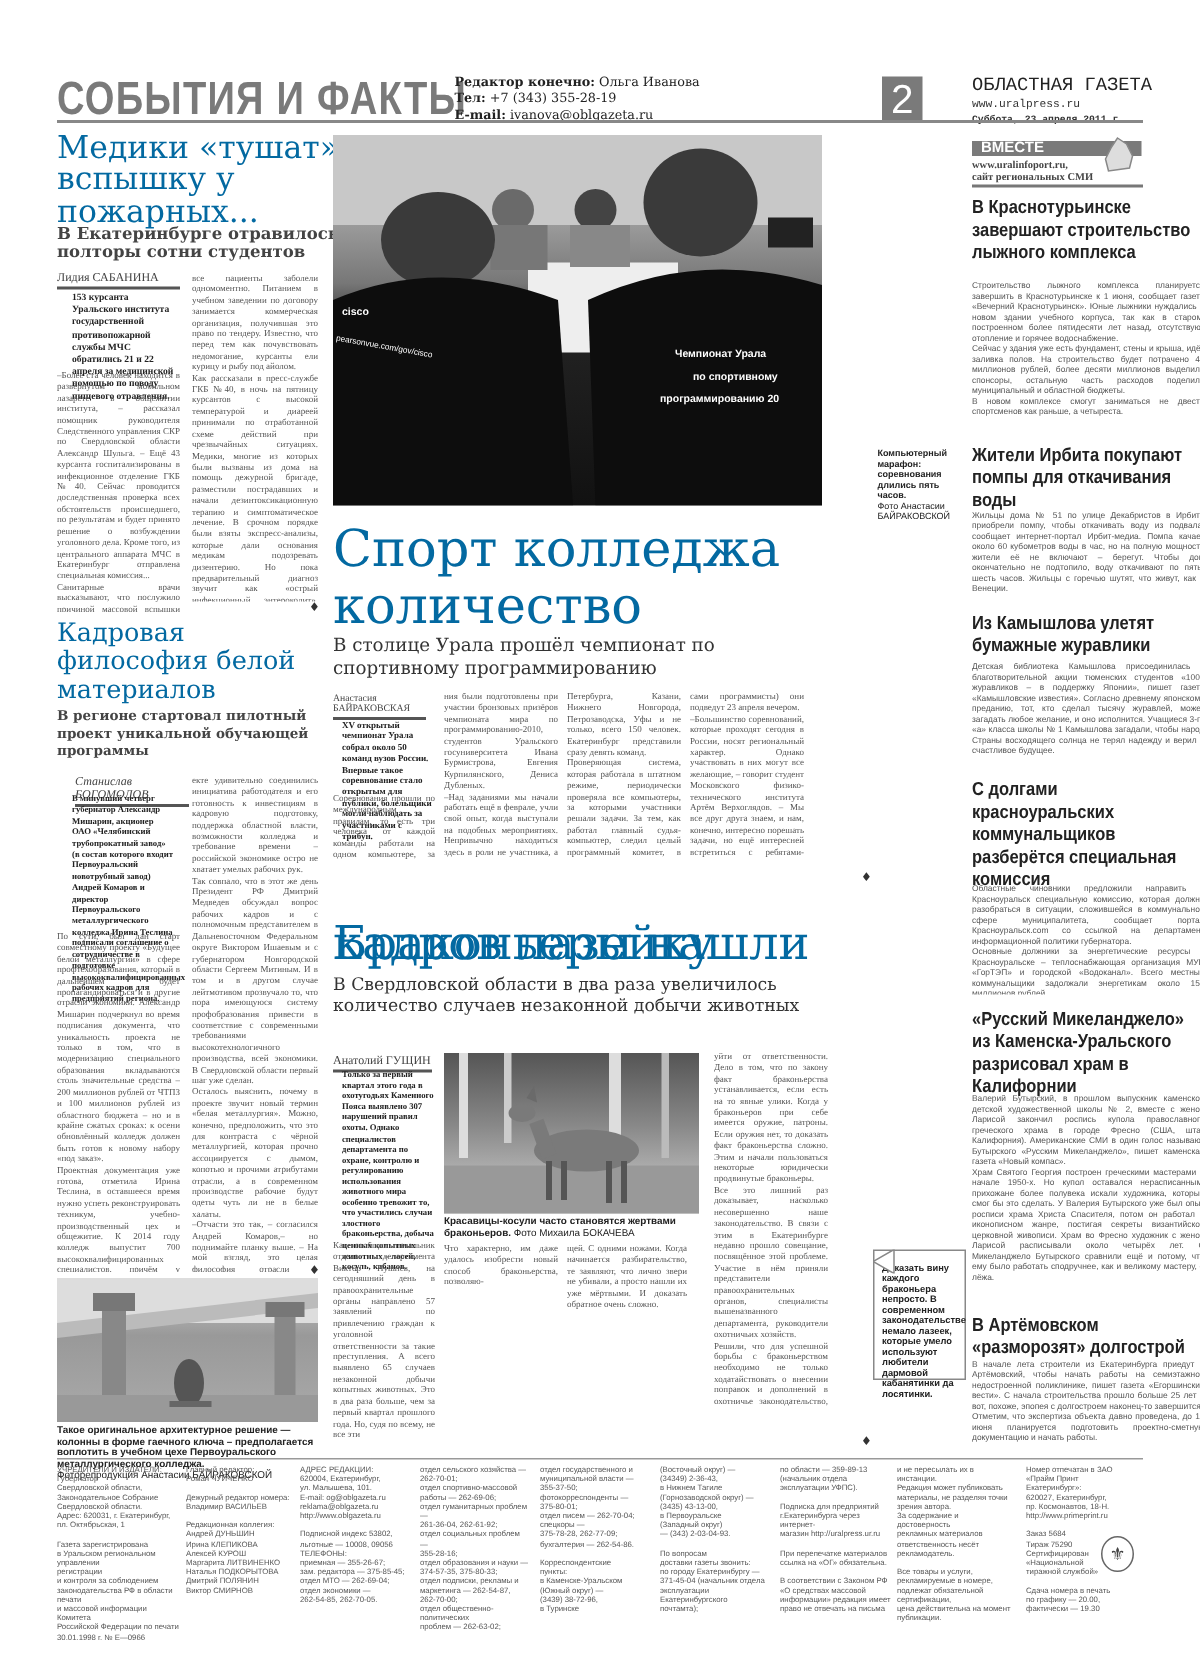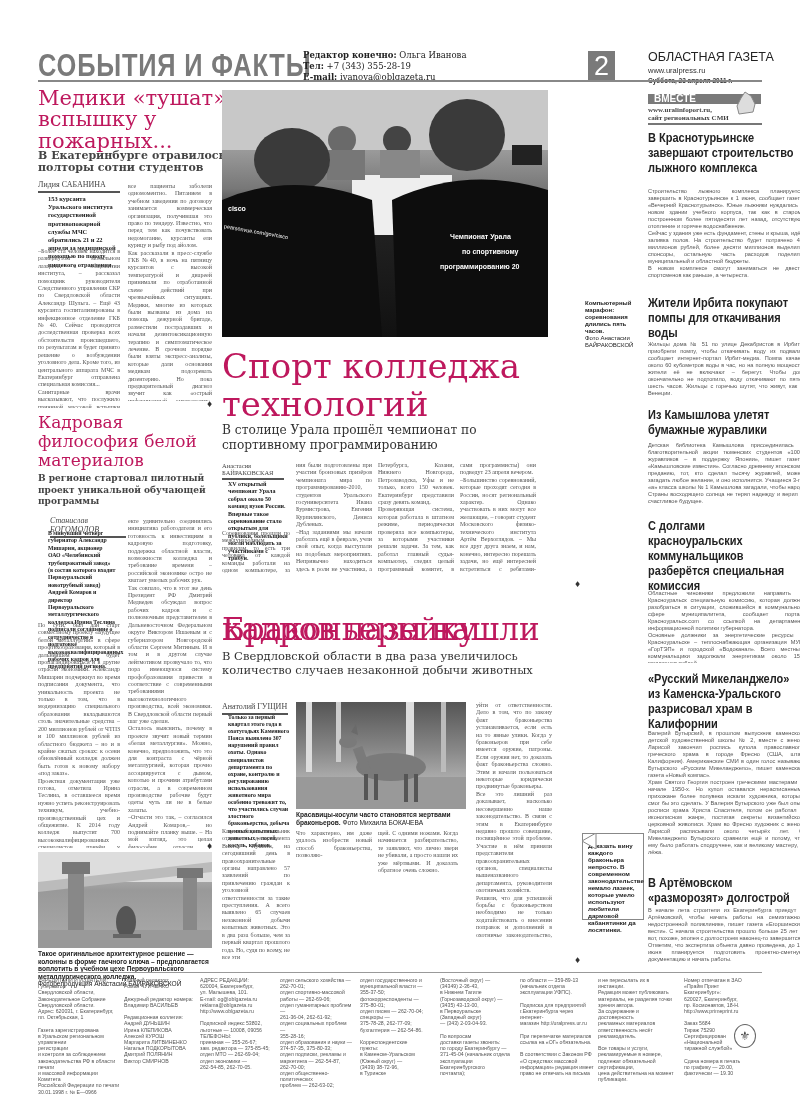--- a/index.html
+++ b/index.html
@@ -2,26 +2,26 @@
 <html><head>
 <meta charset="utf-8">
 <style>
 *{box-sizing:border-box;margin:0;padding:0}
 body{width:800px;height:1108px;background:#fff;position:relative;overflow:hidden;font-family:"DejaVu Serif",serif;color:#222}
 .abs{position:absolute}
 .section-title{left:38px;top:48px;font-family:"Liberation Sans",sans-serif;font-weight:bold;font-size:31px;color:#7a7a7a;letter-spacing:1px;transform:scaleX(0.82);transform-origin:left}
 .editor{left:303px;top:50px;font-size:8.5px;line-height:11px;color:#222}
 .editor b{font-weight:bold}
 .pagenum{left:588px;top:51px;width:27px;height:30px;background:#7a7a7a;color:#fff;font-family:"Liberation Sans",sans-serif;font-size:27px;text-align:center;line-height:30px}
-.paper{left:648px;top:50px;font-family:Liberation Sans, sans-serif}
+.paper{left:648px;top:50px;font-family:Liberation Mono, monospace}
 .paper .n{font-size:12.5px;color:#222}
 .paper .u{font-size:7.5px;color:#333;margin-top:2px}
 .paper .d{font-size:6.5px;font-weight:bold;color:#333;margin-top:2px}
 .topline{left:38px;top:80px;width:724px;height:2px;background:#888}
-.h1{font-family:"DejaVu Serif",serif;color:#be185d;line-height:1.02}
+.h1{font-family:"DejaVu Serif",serif;color:#0369a1;line-height:1.02}
 .h2{font-family:"DejaVu Serif",serif;color:#444;font-weight:bold;line-height:1.1}
 .byline{font-family:"Liberation Serif",serif;font-size:8px;color:#444;border-bottom:2px solid #555;padding-bottom:2px}
 .lead{font-family:"Liberation Serif",serif;font-weight:bold;font-size:6.4px;line-height:8.2px;color:#222}
 .txt{font-family:"Liberation Serif",serif;font-size:6px;line-height:7.4px;color:#555;text-align:justify}
 .photo{background:#666;overflow:hidden}
 .caption{font-family:"Liberation Sans",sans-serif;font-size:7px;line-height:8.5px;color:#222}
 .caption b{font-weight:bold}
 .side-h{font-family:"Liberation Sans",sans-serif;font-weight:bold;font-size:12.5px;line-height:15px;color:#222;transform:scaleX(0.88);transform-origin:left;width:170px}
 .side-t{font-family:"Liberation Sans",sans-serif;font-size:5.6px;line-height:7px;color:#555;width:155px;text-align:justify}
 .vmeste{left:648px;top:94px;width:113px;height:10px;background:#7a7a7a;color:#fff;font-family:"Liberation Sans",sans-serif;font-weight:bold;font-size:10px;line-height:10px;padding-left:6px}
@@ -107,21 +107,21 @@
   <div class="abs" style="left:228px;top:143px;font-family:'Liberation Sans',sans-serif;font-weight:bold;font-size:7px;color:#fff;">Чемпионат Урала</div>
   <div class="abs" style="left:240px;top:158px;font-family:'Liberation Sans',sans-serif;font-weight:bold;font-size:7px;color:#fff;">по спортивному</div>
   <div class="abs" style="left:218px;top:173px;font-family:'Liberation Sans',sans-serif;font-weight:bold;font-size:7px;color:#fff;">программированию 20</div>
 </div>
 <div class="abs caption" style="left:585px;top:300px;width:50px;font-size:6px;line-height:7px;">
   <b>Компьютерный марафон: соревнования длились пять часов.</b><br>
   <span>Фото Анастасии БАЙРАКОВСКОЙ</span>
 </div>
 
 <div class="abs h1" style="left:222px;top:347px;font-size:34px;line-height:38px;">Спорт колледжа</div>
-<div class="abs h1" style="left:222px;top:385px;font-size:34px;line-height:38px;">технологий</div>
+<div class="abs h1" style="left:222px;top:385px;font-size:34px;line-height:38px;">количество</div>
 <div class="abs" style="left:222px;top:423px;width:320px;font-family:'DejaVu Serif',serif;font-size:12.2px;line-height:15px;color:#333;">В столице Урала прошёл чемпионат по спортивному программированию</div>
 <div class="abs byline" style="left:222px;top:462px;width:62px;font-size:6.5px;line-height:7.2px;">Анастасия БАЙРАКОВСКАЯ</div>
 <div class="abs lead" style="left:228px;top:481px;width:62px;font-size:6px;line-height:7.4px;">XV открытый чемпионат Урала собрал около 50 команд вузов России. Впервые такое соревнование стало открытым для публики, болельщики могли наблюдать за участниками с трибун.</div>
 <div class="abs txt" style="left:222px;top:530px;width:68px;height:44px;overflow:hidden;white-space:pre-line;">Соревнования прошли по международным правилам, то есть три человека от каждой команды работали на одном компьютере, за пять часов им нужно было решить десять заданий. Зада-</div>
 <div class="abs txt" style="left:296px;top:462px;width:76px;height:112px;overflow:hidden;white-space:pre-line;">ния были подготовлены при участии бронзовых призёров чемпионата мира по программированию-2010, студентов Уральского госуниверситета Ивана Бурмистрова, Евгения Курпилянского, Дениса Дубленых.
 –Над заданиями мы начали работать ещё в феврале, учли свой опыт, когда выступали на подобных мероприятиях. Непривычно находиться здесь в роли не участника, а организатора, – поделился впечатлениями Евгений.
 Среди участников – команда Московского госуниверситета, студенты из Санкт-</div>
 <div class="abs txt" style="left:378px;top:462px;width:76px;height:112px;overflow:hidden;white-space:pre-line;">Петербурга, Казани, Нижнего Новгорода, Петрозаводска, Уфы и не только, всего 150 человек. Екатеринбург представили сразу девять команд.
 Проверяющая система, которая работала в штатном режиме, периодически проверяла все компьютеры, за которыми участники решали задачи. За тем, как работал главный судья-компьютер, следил целый программный комитет, в составе которого студенты, аспиранты УрГУ, представители крупных IT-компаний. Итоги контеста (так называют соревнования</div>
 <div class="abs txt" style="left:460px;top:462px;width:76px;height:112px;overflow:hidden;white-space:pre-line;">сами программисты) они подведут 23 апреля вечером.

